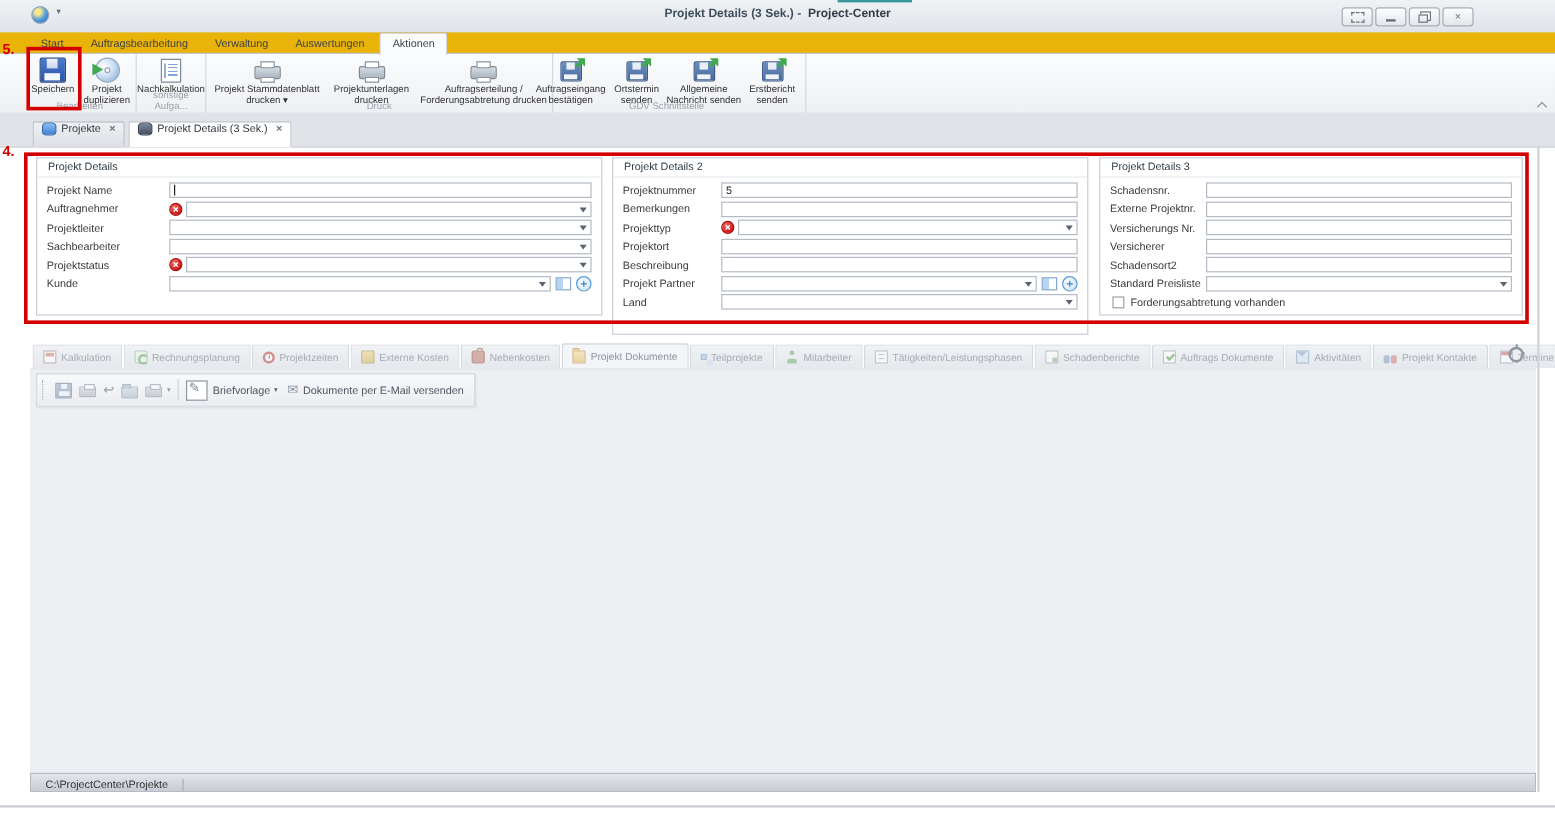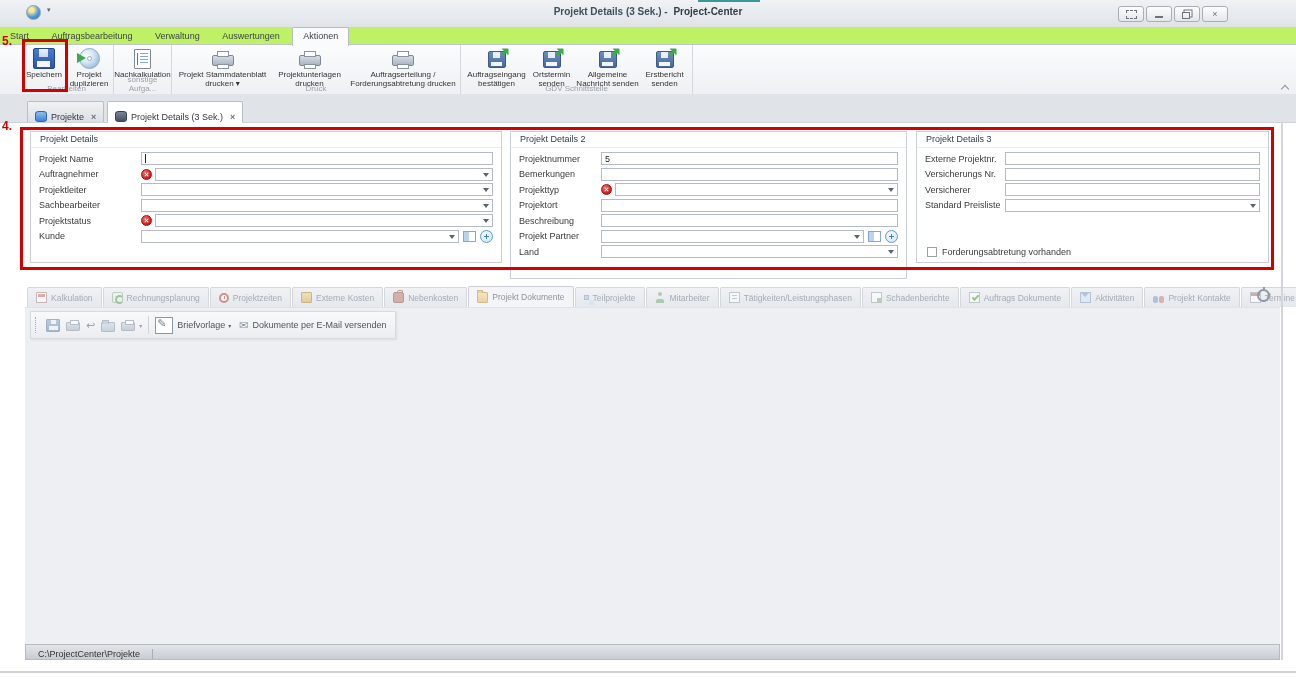--- a/index.html
+++ b/index.html
@@ -16,30 +16,30 @@
     font-weight:bold;color:#3f4f5c;}
   .title-text .tbold{color:#303c46;margin-left:3px;}
   .winbtn{position:absolute;top:6px;width:24px;height:14px;border:1px solid #a9aeb6;border-radius:3px;
     background:linear-gradient(#fdfdfe,#e3e7eb);display:flex;align-items:center;justify-content:center;
     color:#6a737d;font-size:9px;line-height:1;}
   .wb-full{left:1118px;} .wb-min{left:1146px;} .wb-res{left:1174px;} .wb-close{left:1202px;}
   .g-full{width:9px;height:7px;border:1px dashed #6a737d;}
   .g-min{width:8px;height:2px;background:#6a737d;margin-top:5px;}
   .g-res{width:6px;height:5px;border:1px solid #6a737d;box-shadow:2px -2px 0 -0.5px #fdfdfe,2px -2px 0 0.5px #6a737d;margin-top:2px;margin-left:-2px;}
   
-  .ribbon-tabs{position:absolute;top:27px;left:0;right:0;height:18px;background:#bef264;
-    border-bottom:1px solid #c2c6cc;box-sizing:border-box;}
+  .ribbon-tabs{position:absolute;top:27px;left:0;right:0;height:18px;background:#eab308;
+    border-bottom:1px solid #c2c6cc;padding-left:24px;box-sizing:border-box;}
   .rtab{display:inline-block;height:17px;line-height:17px;padding:0 10px;font-size:9px;color:#3d434b;position:relative;}
   .rtab.active{background:#fafbfd;border:1px solid #b7bcc3;border-bottom:none;height:18px;
     border-radius:2px 2px 0 0;z-index:3;}
   
   .ribbon-body{position:absolute;top:45px;left:0;right:0;height:49px;
     background:linear-gradient(#fbfcfd,#eef0f3);border-bottom:1px solid #c5c9cf;}
   .rgroup{position:absolute;top:0;height:49px;border-right:1px solid #d4d7dc;box-sizing:border-box;}
-  .rg1{left:20px;width:94px;} .rg2{left:114px;width:58px;} .rg3{left:172px;width:289px;} .rg4{left:461px;width:232px;}
+  .rg1{left:20px;width:94px;} .rg2{left:114px;width:58px;} .rg3{left:172px;width:289px;} .rg4{left:440px;width:232px;}
   .rgl{position:absolute;bottom:1px;left:0;right:0;text-align:center;font-size:8px;color:#9ba1a9;}
   .rbtns{display:flex;align-items:flex-start;justify-content:center;padding-top:2px;}
   .rbtn{display:flex;flex-direction:column;align-items:center;font-size:8px;line-height:9px;
     text-align:center;color:#333;padding:1px 1px;box-sizing:border-box;}
   .icsl{height:21px;display:flex;align-items:center;justify-content:center;margin-bottom:1px;}
   
   .ic-save{width:20px;height:19px;background:linear-gradient(#4a7ad0,#2c55a8);border:1px solid #24468c;border-radius:2px;position:relative;}
   .ic-save::before{content:"";position:absolute;top:0;left:5px;width:9px;height:8px;background:linear-gradient(#eef3fa,#c9d6ec);}
   .ic-save::after{content:"";position:absolute;bottom:1px;left:3px;width:13px;height:6px;background:#f4f7fb;}
   .ic-cd{width:19px;height:19px;border-radius:50%;position:relative;border:1px solid #8fa8c4;
@@ -57,21 +57,21 @@
   .ic-gdv{width:16px;height:15px;background:linear-gradient(#6b8fc0,#49699c);border:1px solid #3d5a88;border-radius:2px;position:relative;margin-top:2px;}
   .ic-gdv::before{content:"";position:absolute;top:0;left:4px;width:7px;height:6px;background:#e8eef6;}
   .ic-gdv::after{content:"";position:absolute;bottom:1px;left:2px;width:11px;height:4px;background:#f2f5fa;}
   .ic-gdv .arrow{position:absolute;top:-5px;right:-5px;width:10px;height:10px;background:#3faa4d;
     clip-path:polygon(0 35%,50% 35%,50% 0,100% 50%,50% 100%,50% 65%,0 65%);transform:rotate(-45deg);}
   .collapse-chevron{position:absolute;top:84px;left:1281px;width:8px;height:8px;cursor:pointer;}
   .collapse-chevron::before{content:"";position:absolute;left:1px;top:2px;width:5px;height:5px;
     border-top:1px solid #8a929c;border-left:1px solid #8a929c;transform:rotate(45deg);}
   
   .docstrip{position:absolute;top:94px;left:0;right:0;height:28px;background:#e0e3e8;border-bottom:1px solid #cfd3d8;}
-  .doctab{position:absolute;bottom:0;height:21px;display:flex;align-items:flex-end;padding:0 7px;
+  .doctab{position:absolute;bottom:0;height:21px;display:flex;align-items:flex-start;padding:0 7px;
     border:1px solid #b9bdc4;border-bottom:none;border-radius:2px 2px 0 0;font-size:9px;color:#33383f;box-sizing:border-box;}
   .doctab.inactive{left:27px;background:linear-gradient(#f0f2f4,#dcdfe4);}
   .doctab.active{left:107px;background:#fff;border-bottom:1px solid #fff;margin-bottom:-1px;height:22px;z-index:2;}
   .tab-close{margin-left:7px;color:#6a737d;font-size:9px;font-weight:bold;cursor:pointer;}
   .db-cyl{width:10px;height:9px;border-radius:4px/3px;margin-right:4px;border:1px solid #2f66ad;
     background:linear-gradient(#8cc0f0,#3f7fd4);}
   .db-cyl.dark{border-color:#333d4d;background:linear-gradient(#7a8699,#454f63);}
   
   .redbox{position:absolute;border:3px solid #d40000;z-index:9;pointer-events:none;}
   .redlabel{position:absolute;color:#d40000;font-weight:bold;font-size:12px;z-index:9;}
@@ -391,29 +391,37 @@
           <div class="fld combo"></div>
         </span>
     </div>
   </div>
 </div>
 
 <div class="panel" style="left:916px;top:131px;width:353px;height:132px;">
   <div class="panel-title">Projekt Details 3</div>
   <div class="frows">
     <div class="frow">
+      <span class="flabel lw3">Schadensnr.</span>
+      <span class="fwrap"><input class="fld" value="" style=""></span>
+    </div>
+    <div class="frow">
       <span class="flabel lw3">Externe Projektnr.</span>
       <span class="fwrap"><input class="fld" value="" style=""></span>
     </div>
     <div class="frow">
       <span class="flabel lw3">Versicherungs Nr.</span>
       <span class="fwrap"><input class="fld" value="" style=""></span>
     </div>
     <div class="frow">
       <span class="flabel lw3">Versicherer</span>
+      <span class="fwrap"><input class="fld" value="" style=""></span>
+    </div>
+    <div class="frow">
+      <span class="flabel lw3">Schadensort2</span>
       <span class="fwrap"><input class="fld" value="" style=""></span>
     </div>
     <div class="frow">
       <span class="flabel lw3">Standard Preisliste</span>
       <span class="fwrap">
           <div class="fld combo"></div>
         </span>
     </div>
   </div>
   <div class="cbrow">

